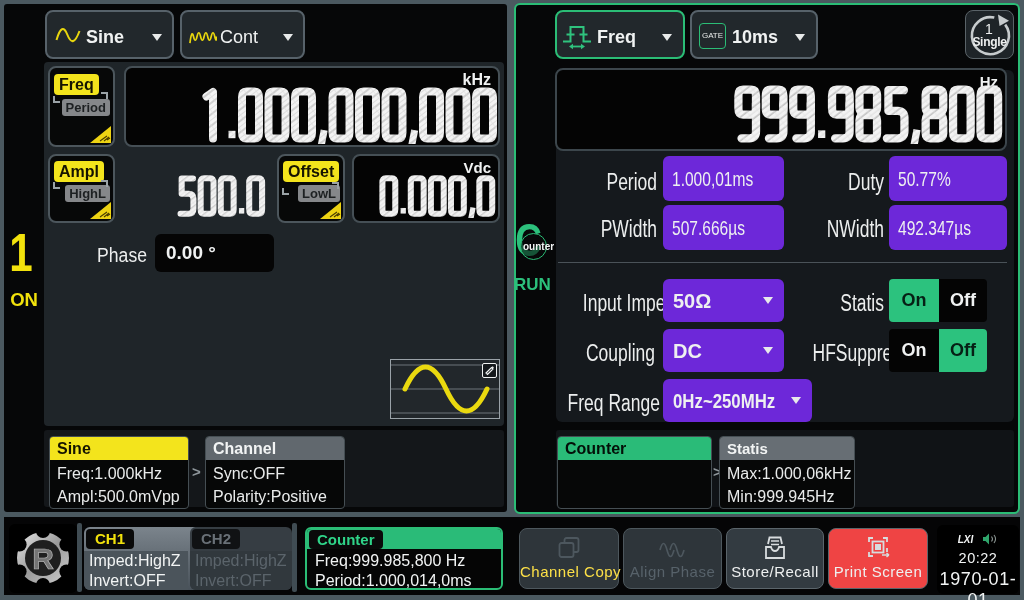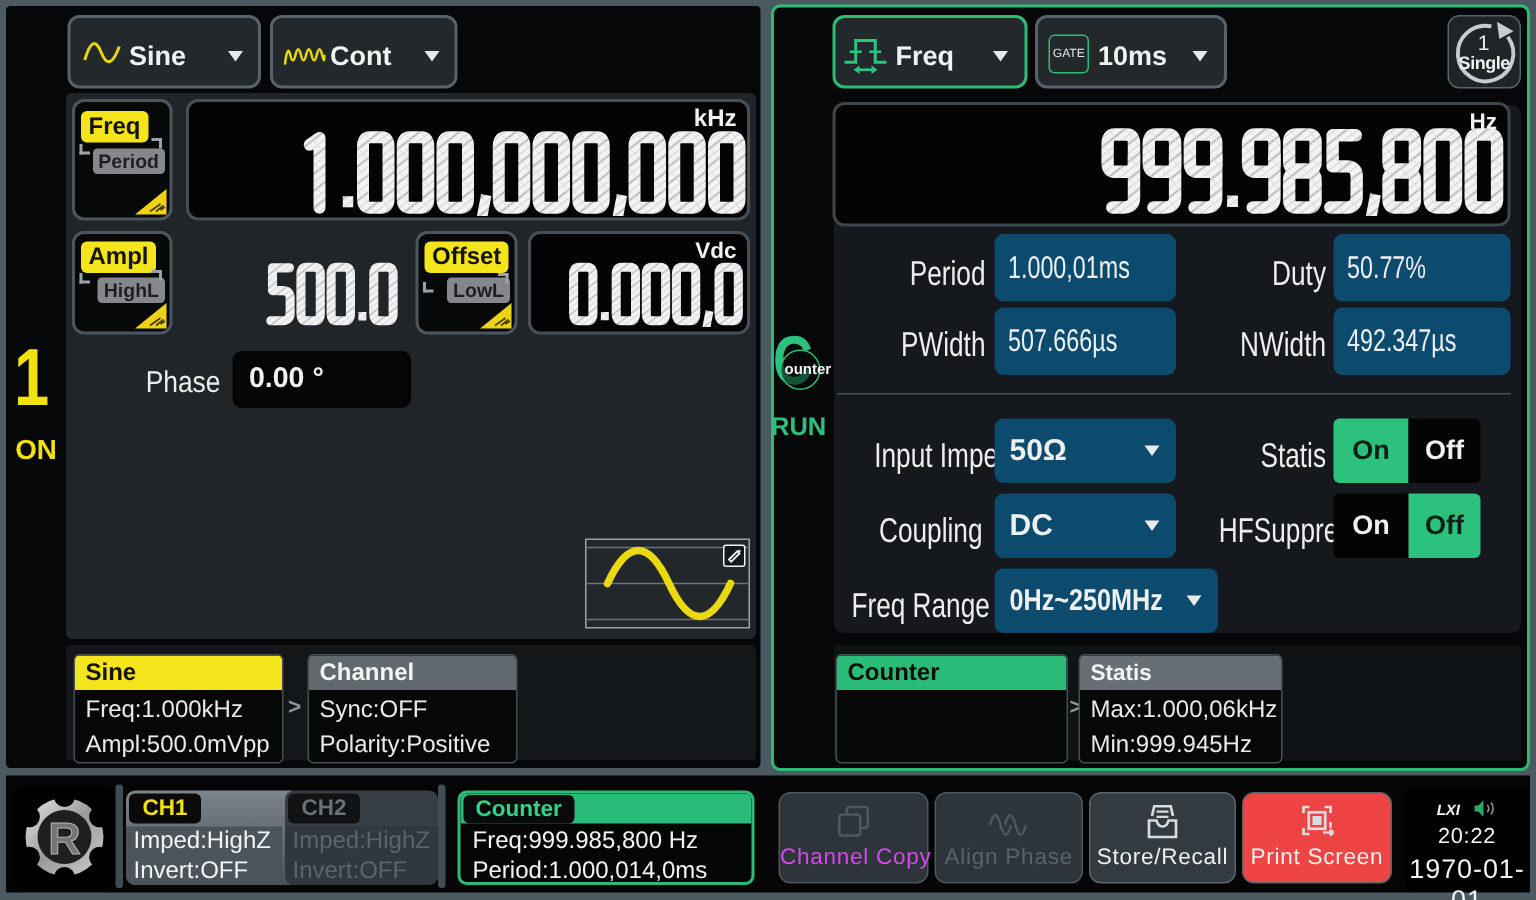--- a/index.html
+++ b/index.html
@@ -7,21 +7,21 @@
 .abs{position:absolute}
 .dd{position:absolute;background:#22282c;border:2px solid #57626a;border-radius:8px}
 .tri{position:absolute;width:0;height:0;border-left:5.5px solid transparent;border-right:5.5px solid transparent;border-top:7px solid #e8eaea}
 .pcard{position:absolute;background:#070808;border:2px solid #4c565c;border-radius:8px}
 .disp{position:absolute;background:#040404;border:2px solid #454f55;border-radius:8px}
 .unit{position:absolute;top:3px;right:7px;color:#f0f2f2;font-weight:bold;font-size:16px}
 .ytag{position:absolute;background:#f3e41c;color:#151400;font-weight:bold;font-size:16px;line-height:21px;border-radius:4px;padding:0 5px}
 .gtag{position:absolute;background:#85878a;color:#1d2022;font-weight:bold;font-size:13px;line-height:17px;border-radius:3px;padding:0 4px}
 .ytri{position:absolute;right:2px;bottom:2px;width:0;height:0;border-left:21px solid transparent;border-bottom:17px solid #edd313}
 .lbl{position:absolute;color:#eceeee;font-size:23px;text-align:right;transform:scaleX(.76);transform-origin:100% 50%;white-space:nowrap}
-.vbox{position:absolute;background:#0c4a6e;border-radius:6px;color:#eef0f0;font-size:18px}
+.vbox{position:absolute;background:#6d28d9;border-radius:6px;color:#eef0f0;font-size:18px}
 .vtx{position:absolute;left:9px;top:50%;font-size:21px;transform:translateY(-50%) scaleX(.74);transform-origin:0 50%;white-space:nowrap}
 .bvtx{position:absolute;left:10px;top:50%;transform:translateY(-50%);font-weight:bold;font-size:20px;white-space:nowrap}
 .tab{position:absolute;border:1px solid #454e53;border-radius:4px;background:#060707;overflow:hidden}
 .tabh{height:23px;font-weight:bold;font-size:16px;line-height:23px;padding-left:7px}
 .tabb{padding:2px 0 0 7px;font-size:16px;line-height:23px;color:#e9ebeb;white-space:nowrap}
 .sep{position:absolute;color:#8f979c;font-size:15px;font-weight:bold}
 .onoff{position:absolute;height:43px;line-height:43px;text-align:center;font-weight:bold;font-size:18px}
 .bbtn{position:absolute;top:528px;height:61px;border-radius:8px}
 .bbl{position:absolute;bottom:8px;width:100%;text-align:center;font-size:15px;letter-spacing:0.5px;white-space:nowrap}
 </style></head><body>
@@ -44,21 +44,21 @@
 <svg style="position:absolute;left:8px;top:14px" width="26" height="20" viewBox="0 0 26 20">
         <path d="M1.5,14 Q7,-5 12.5,9 T24.5,5" fill="none" stroke="#e8d60e" stroke-width="2"></path>
       </svg>
 <span style="position:absolute;left:39px;top:15px;font-weight:bold;font-size:18px;color:#f0f2f2">Sine</span>
 <div class="tri" style="right:10px;top:22px"></div>
     </div>
 <div class="dd" style="left:180px;top:10px;width:125px;height:49px">
 <svg style="position:absolute;left:7px;top:16px" width="28" height="17" viewBox="0 0 30 18">
         <path d="M1,16 Q2.9,1 4.8,9 T8.6,9 Q10.5,1 12.4,9 T16.2,9 Q18.1,1 20,9 T23.8,9 Q25.7,1 27.6,9 T29.5,9" fill="none" stroke="#e8d60e" stroke-width="1.8"></path>
       </svg>
-<span style="position:absolute;left:38px;top:15px;font-weight:bold;font-size:18px;color:#f0f2f2">Cont</span>
+<span style="position:absolute;left:38px;top:15px;font-weight:normal;font-size:18px;color:#f0f2f2">Cont</span>
 <div class="tri" style="right:10px;top:22px"></div>
     </div>
 <div class="pcard" style="left:48px;top:66px;width:67px;height:81px">
 <span class="ytag" style="left:4px;top:6px">Freq</span>
 <span class="gtag" style="right:3px;top:31px">Period</span>
 <div style="position:absolute;right:5px;top:24px;width:7px;height:7px;border-top:2px solid #9aa2a6;border-right:2px solid #9aa2a6"></div>
 <div style="position:absolute;left:3px;top:28px;width:7px;height:7px;border-bottom:2px solid #9aa2a6;border-left:2px solid #9aa2a6"></div>
 <div class="ytri"></div>
       <svg style="position:absolute;right:2px;bottom:2px" width="12" height="9" viewBox="0 0 12 9">
         <path d="M1,7 L8,2 M5,7 l5,-4 M8,6 l3,-2" stroke="#4a3d00" stroke-width="1.1" fill="none"></path>
@@ -282,21 +282,21 @@
 <div class="abs" style="left:305px;top:527px;width:198px;height:63px;border:2px solid #2bbd76;border-radius:6px;background:#050505;overflow:hidden">
 <div style="position:absolute;left:0;top:0;width:194px;height:20px;background:#2abb78"></div>
 <div style="position:absolute;left:2px;top:1px;height:19px;padding:0 8px;background:#0a0a0a;border-radius:4px;color:#2fd489;font-weight:bold;font-size:15px;line-height:19px">Counter</div>
 <div style="position:absolute;left:0;top:22px;width:194px;color:#f2f4f4;font-size:16px;line-height:20px;padding-left:8px;white-space:nowrap">Freq:999.985,800 Hz<br>Period:1.000,014,0ms</div>
     </div>
 <div class="bbtn" style="left:519px;width:100px;background:#2e353a;border:1px solid #4d575d">
       <svg width="32" height="30" viewBox="0 0 32 30" style="position:absolute;left:50%;top:6px;transform:translateX(-50%)">
         <rect x="11.5" y="3" width="14" height="14" rx="2" fill="none" stroke="#4d575e" stroke-width="1.8"></rect>
         <rect x="6.5" y="8" width="14" height="14" rx="2" fill="#2e353a" stroke="#4d575e" stroke-width="1.8"></rect>
       </svg>
-      <div class="bbl" style="color:#d946ef">Channel Copy</div>
+      <div class="bbl" style="color:#fde047">Channel Copy</div>
     </div>
 <div class="bbtn" style="left:623px;width:99px;background:#2e353a;border:1px solid #4d575d">
       <svg width="34" height="28" viewBox="0 0 34 28" style="position:absolute;left:50%;top:7px;transform:translateX(-50%)">
         <path d="M4,14 Q7.5,1 11,14 T18,14" fill="none" stroke="#4d575e" stroke-width="1.7"></path>
         <path d="M14,14 Q17.5,1 21,14 T28,14" fill="none" stroke="#4d575e" stroke-width="1.7"></path>
       </svg>
       <div class="bbl" style="color:#57626a">Align Phase</div>
     </div>
 <div class="bbtn" style="left:726px;width:98px;background:#333b41;border:1px solid #5b656b">
       <svg width="32" height="30" viewBox="0 0 32 30" style="position:absolute;left:50%;top:5px;transform:translateX(-50%)">

